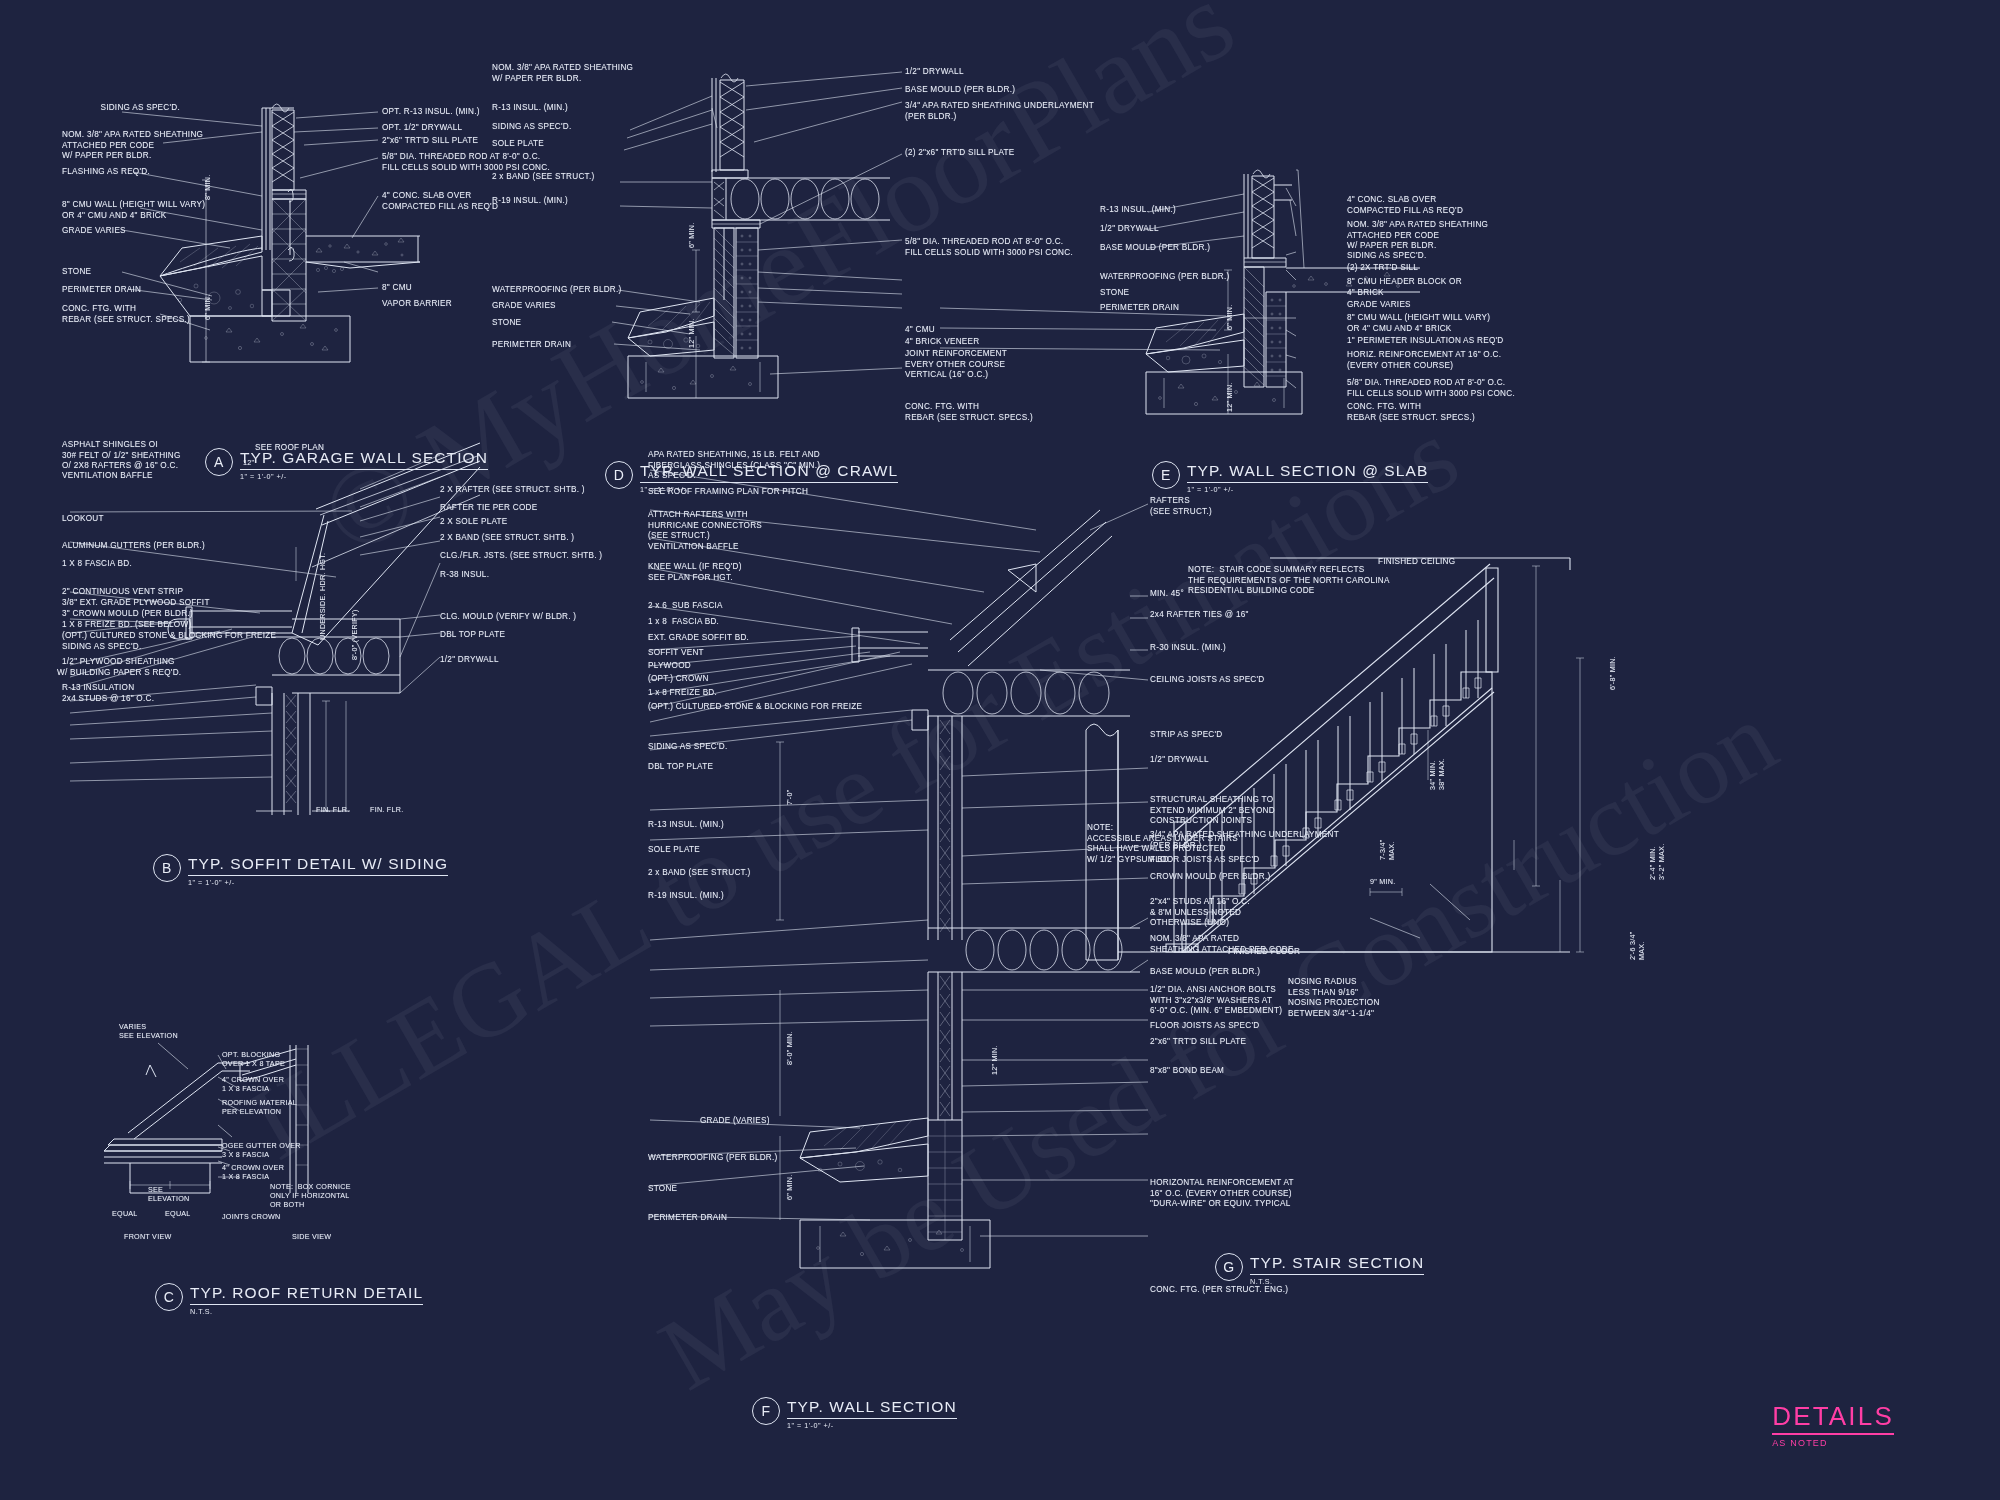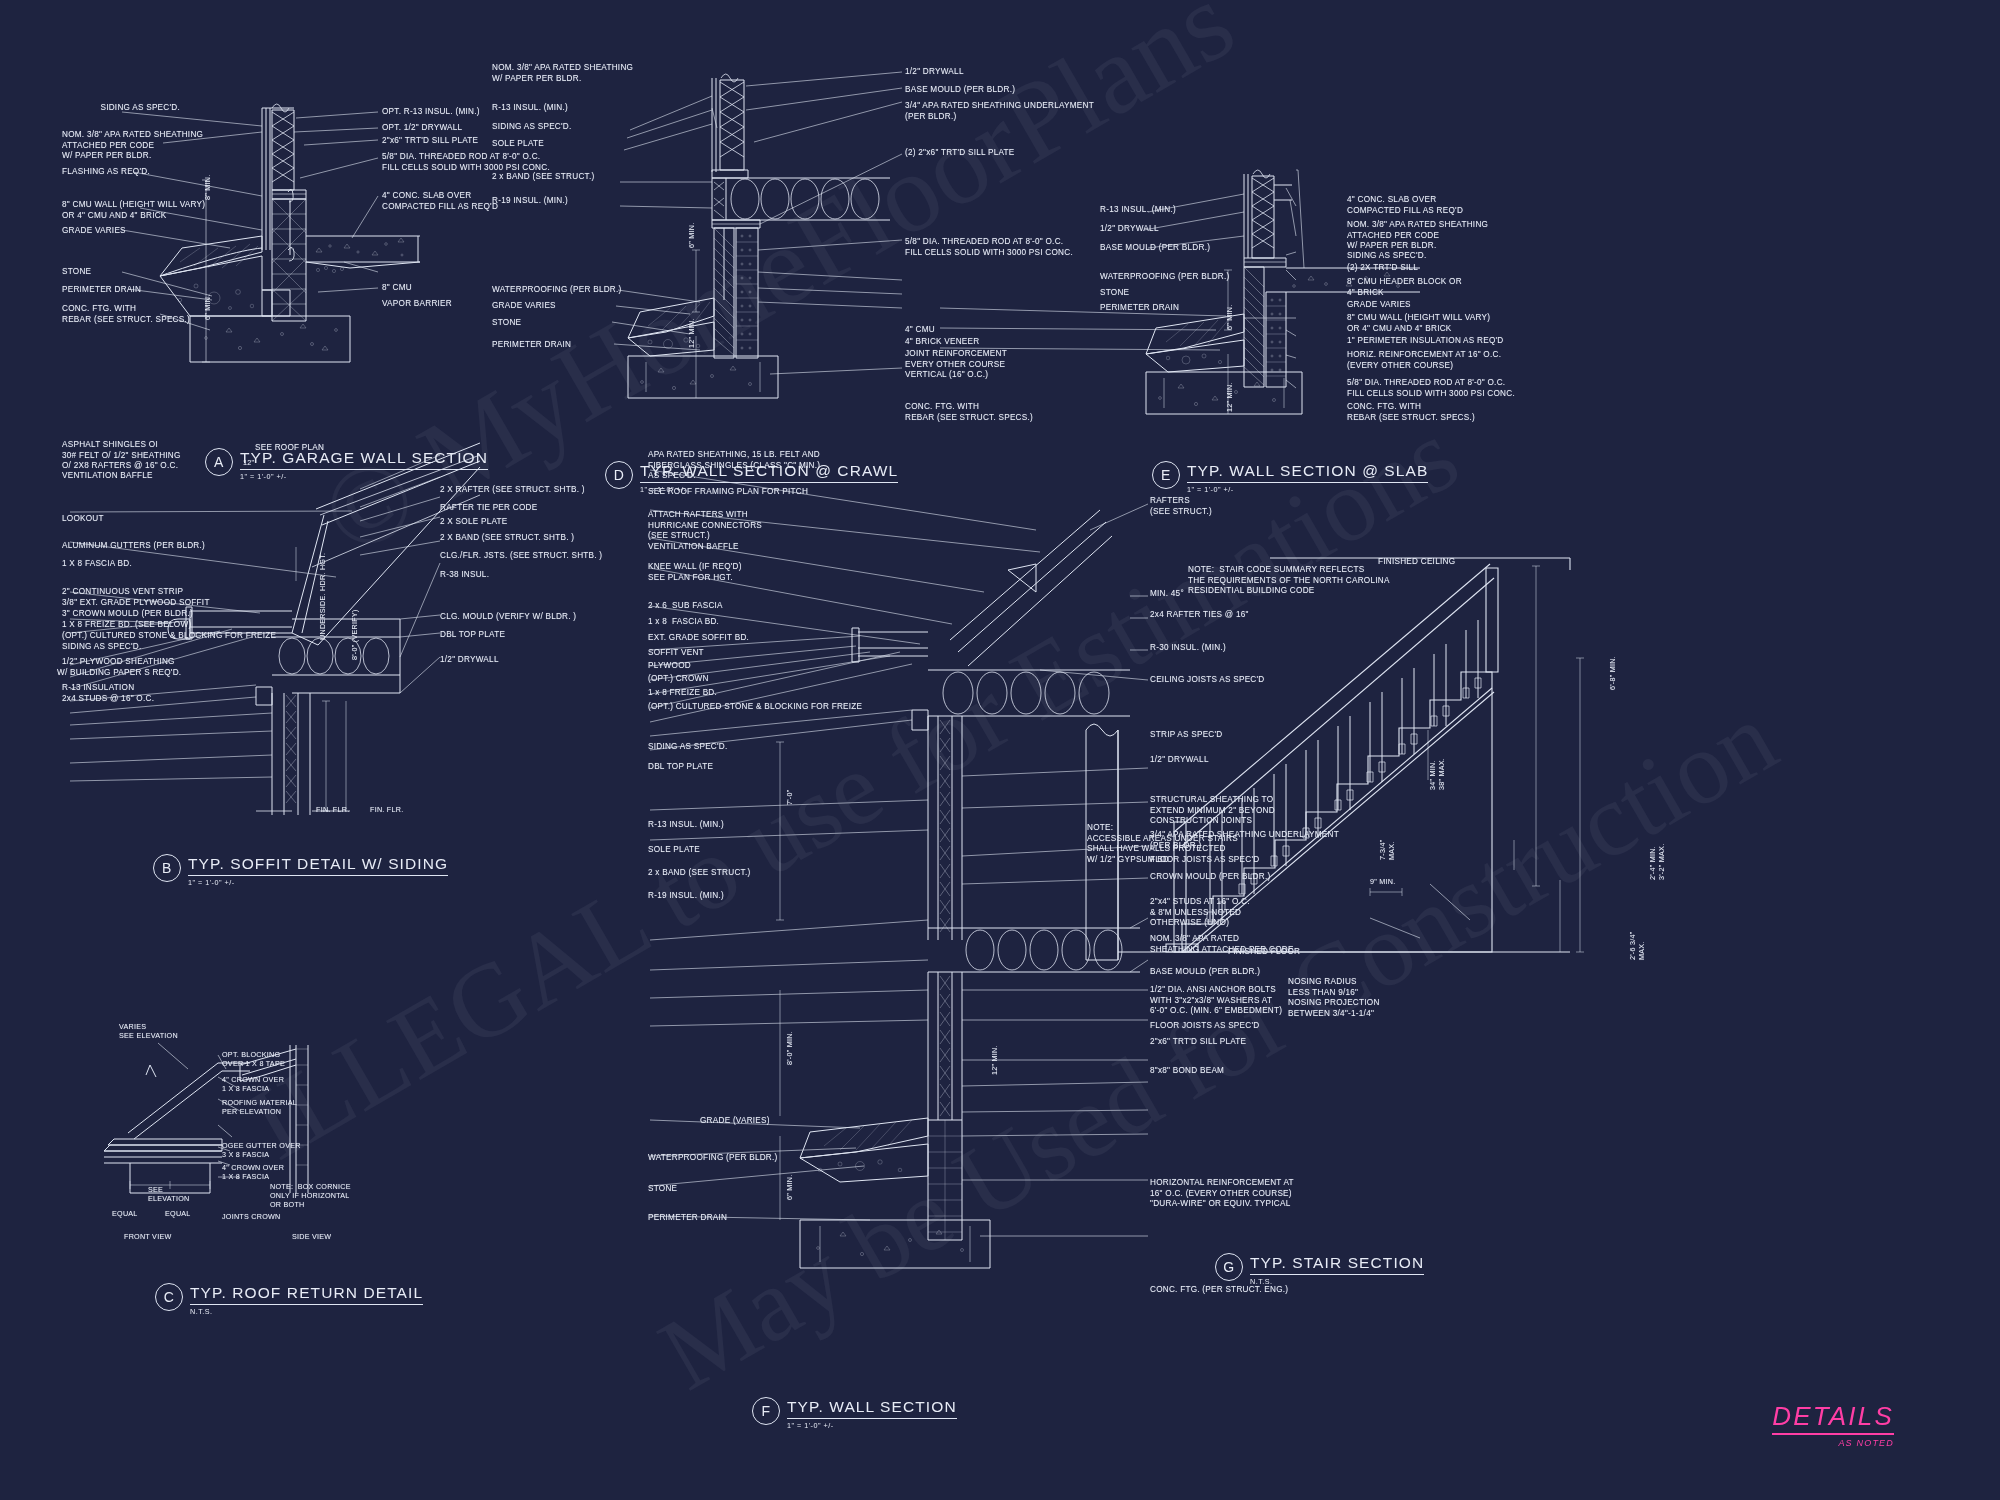--- a/index.html
+++ b/index.html
@@ -49,21 +49,21 @@
     font-family:"Liberation Sans", sans-serif;
   }
   .dtxt{padding-top:1px;}
   .dtname{
     font-size:15.5px;letter-spacing:1.1px;white-space:nowrap;
     border-bottom:1.3px solid #dfe5f2;padding-bottom:2px;
   }
   .dtscale{font-size:7.2px;letter-spacing:0.5px;margin-top:2px;}
 
   
-  #stamp{position:absolute;right:106px;bottom:52px;text-align:right;font-style:italic;}
+  #stamp{position:absolute;right:106px;bottom:52px;text-align:left;}
   #stamp .big{
     font-size:26px;letter-spacing:2.2px;color:#ff3ea5;
     border-bottom:2px solid #ff3ea5;padding-bottom:1px;display:inline-block;
     font-family:"Liberation Sans", sans-serif;
   }
   #stamp .sub{font-size:9px;letter-spacing:1.2px;color:#ff3ea5;margin-top:3px;}
 </style>
 </head>
 <body>
 

